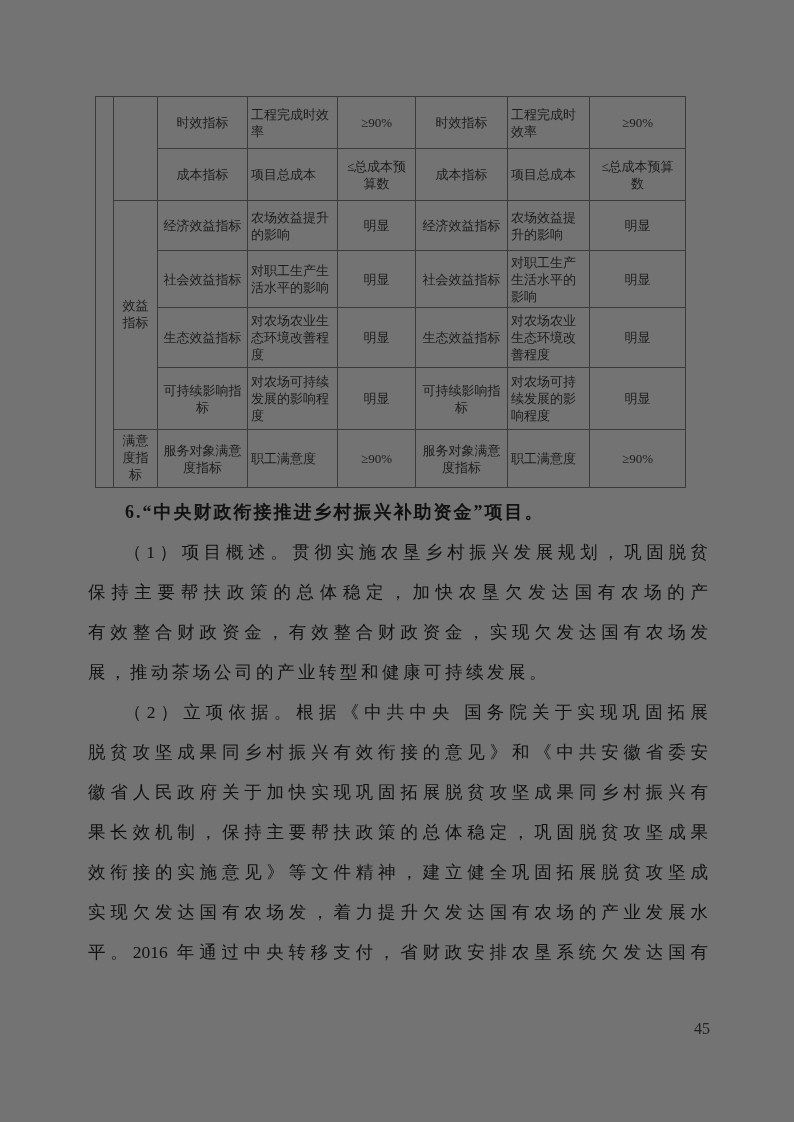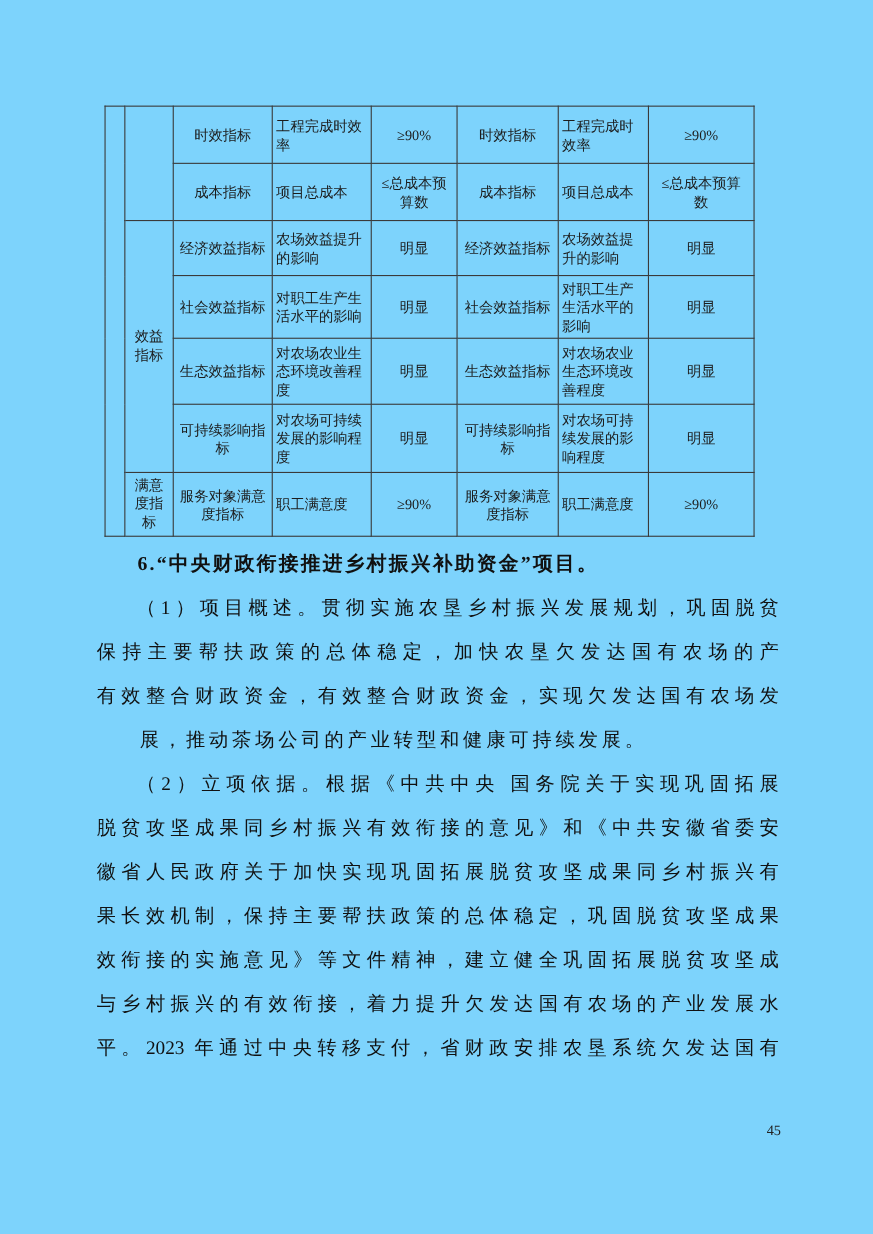--- a/index.html
+++ b/index.html
@@ -1,20 +1,20 @@
 <!DOCTYPE html>
 <html><head>
 <meta charset="utf-8">
 <style>
   html, body { margin: 0; padding: 0; background: #ffffff; }
   .sheet {
     position: relative;
     width: 794px;
     height: 1122px;
-    background: #7dd3fc;
+    background: #737373;
     font-family: "Liberation Serif", "DejaVu Serif", serif;
     color: #111111;
     overflow: hidden;
   }
 
   
   table.ind {
     position: absolute;
     left: 95px;
     top: 96px;
@@ -66,28 +66,27 @@
     text-align: justify;
     text-align-last: justify;
     height: 40px;
     overflow: hidden;
   }
   .bline.indent { padding-left: 36px; }
   .bline.short {
     text-align: center;
     text-align-last: left;
     letter-spacing: 3.5px;
-    margin-left: 39px;
   }
 
   .pagenum {
     position: absolute;
     right: 84px;
     top: 1020px;
-    font-size: 13px;
+    font-size: 16px;
     color: #222222;
   }
 </style>
 </head>
 <body>
 
 <div class="sheet">
 
   <table class="ind">
     <colgroup>
@@ -173,20 +172,20 @@
       <div class="bline">有效整合财政资金，有效整合财政资金，实现欠发达国有农场发</div>
       <div class="bline short">展，推动茶场公司的产业转型和健康可持续发展。</div>
     </div>
 
     <div>
       <div class="bline indent">（2）立项依据。根据《中共中央 国务院关于实现巩固拓展</div>
       <div class="bline">脱贫攻坚成果同乡村振兴有效衔接的意见》和《中共安徽省委安</div>
       <div class="bline">徽省人民政府关于加快实现巩固拓展脱贫攻坚成果同乡村振兴有</div>
       <div class="bline">果长效机制，保持主要帮扶政策的总体稳定，巩固脱贫攻坚成果</div>
       <div class="bline">效衔接的实施意见》等文件精神，建立健全巩固拓展脱贫攻坚成</div>
-      <div class="bline">与乡村振兴的有效衔接，着力提升欠发达国有农场的产业发展水</div>
-      <div class="bline">平。2023 年通过中央转移支付，省财政安排农垦系统欠发达国有</div>
+      <div class="bline">实现欠发达国有农场发，着力提升欠发达国有农场的产业发展水</div>
+      <div class="bline">平。2016 年通过中央转移支付，省财政安排农垦系统欠发达国有</div>
     </div>
   </div>
 
   <div class="pagenum">45</div>
 
 </div>
 
 </body></html>

